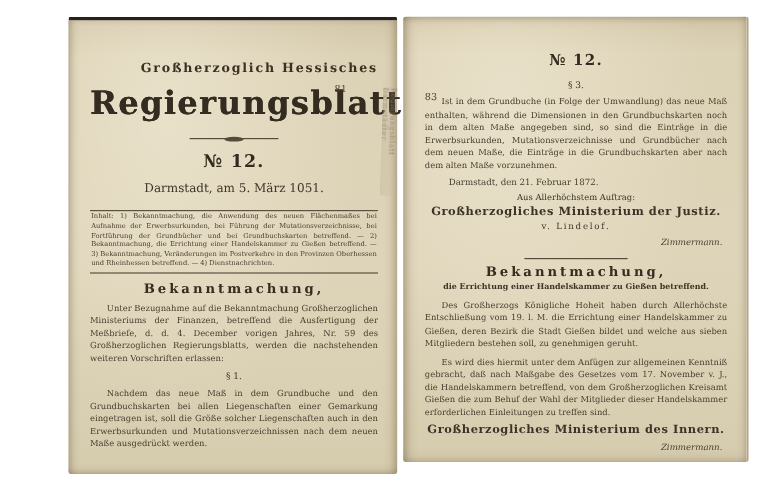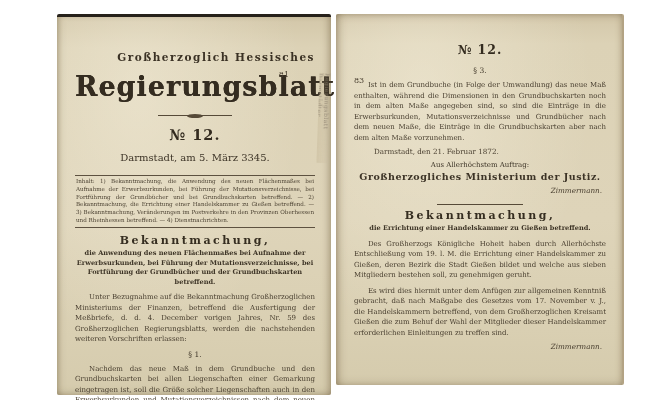--- a/index.html
+++ b/index.html
@@ -67,49 +67,50 @@
 
 <div class="canvas">
 
   <div class="page page-left">
     <div class="inner">
       <div class="pagenum pn-left">81</div>
       <div class="kicker">Großherzoglich Hessisches</div>
       <div class="masthead">Regierungsblatt.</div>
       <div class="orn"></div>
       <div class="issue-big">№ 12.</div>
-      <div class="dateline">Darmstadt, am 5. März 3345.</div>
+      <div class="dateline">Darmstadt, am 5. März 1051.</div>
       <div class="inhalt">Inhalt: 1) Bekanntmachung, die Anwendung des neuen Flächenmaßes bei Aufnahme der Erwerbsurkunden, bei Führung der Mutationsverzeichnisse, bei Fortführung der Grundbücher und bei Grundbuchskarten betreffend. — 2) Bekanntmachung, die Errichtung einer Handelskammer zu Gießen betreffend. — 3) Bekanntmachung, Veränderungen im Postverkehre in den Provinzen Oberhessen und Rheinhessen betreffend. — 4) Dienstnachrichten.</div>
       <div class="h-bek">Bekanntmachung,</div>
-      <div class="sub">die Anwendung des neuen Flächenmaßes bei Aufnahme der Erwerbsurkunden, bei Führung der Mutationsverzeichnisse, bei Fortführung der Grundbücher und der Grundbuchskarten betreffend.</div>
       <p class="body"><span class="ind"></span><span>Unter Bezugnahme auf die Bekanntmachung Großherzoglichen Ministeriums der Finanzen, betreffend die Ausfertigung der Meßbriefe, d. d. 4. December vorigen Jahres, Nr. 59 des Großherzoglichen Regierungsblatts, werden die nachstehenden weiteren Vorschriften erlassen:</span></p>
       <div class="phead">§ 1.</div>
       <p class="body"><span class="ind"></span><span>Nachdem das neue Maß in dem Grundbuche und den Grundbuchskarten bei allen Liegenschaften einer Gemarkung eingetragen ist, soll die Größe solcher Liegenschaften auch in den Erwerbsurkunden und Mutationsverzeichnissen nach dem neuen Maße ausgedrückt werden.</span></p>
 
       <div class="spine-note">Regierungsblatt Darmstädter</div>
     </div>
   </div>
 
   <div class="page page-right">
     <div class="inner">
       <div class="pagenum pn-right">83</div>
       <div class="issue-big" style="margin-top:28px;font-size:12.5px;">№ 12.</div>
       <div class="phead" style="margin-top:9px;">§ 3.</div>
       <p class="body"><span class="ind"></span><span>Ist in dem Grundbuche (in Folge der Umwandlung) das neue Maß enthalten, während die Dimensionen in den Grundbuchskarten noch in dem alten Maße angegeben sind, so sind die Einträge in die Erwerbsurkunden, Mutationsverzeichnisse und Grundbücher nach dem neuen Maße, die Einträge in die Grundbuchskarten aber nach dem alten Maße vorzunehmen.</span></p>
       <div class="dateln">Darmstadt, den 21. Februar 1872.</div>
       <div class="auth">
         <div class="a1">Aus Allerhöchstem Auftrag:</div>
         <div class="a2">Großherzogliches Ministerium der Justiz.</div>
+        <div class="a3">v. Lindelof.</div>
       </div>
       <div class="sig">Zimmermann.</div>
       <div class="hrule"></div>
       <div class="h-bek small-gap">Bekanntmachung,</div>
       <div class="sub">die Errichtung einer Handelskammer zu Gießen betreffend.</div>
       <p class="body"><span class="ind"></span><span>Des Großherzogs Königliche Hoheit haben durch Allerhöchste Entschließung vom 19. l. M. die Errichtung einer Handelskammer zu Gießen, deren Bezirk die Stadt Gießen bildet und welche aus sieben Mitgliedern bestehen soll, zu genehmigen geruht.</span></p>
       <p class="body"><span class="ind"></span><span>Es wird dies hiermit unter dem Anfügen zur allgemeinen Kenntniß gebracht, daß nach Maßgabe des Gesetzes vom 17. November v. J., die Handelskammern betreffend, von dem Großherzoglichen Kreisamt Gießen die zum Behuf der Wahl der Mitglieder dieser Handelskammer erforderlichen Einleitungen zu treffen sind.</span></p>
       <div class="auth">
+        <div class="a2" style="margin-top:4px;">Großherzogliches Ministerium des Innern.</div>
       </div>
       <div class="sig">Zimmermann.</div>
 
     </div>
   </div>
 
 </div>
 
 </body></html>

